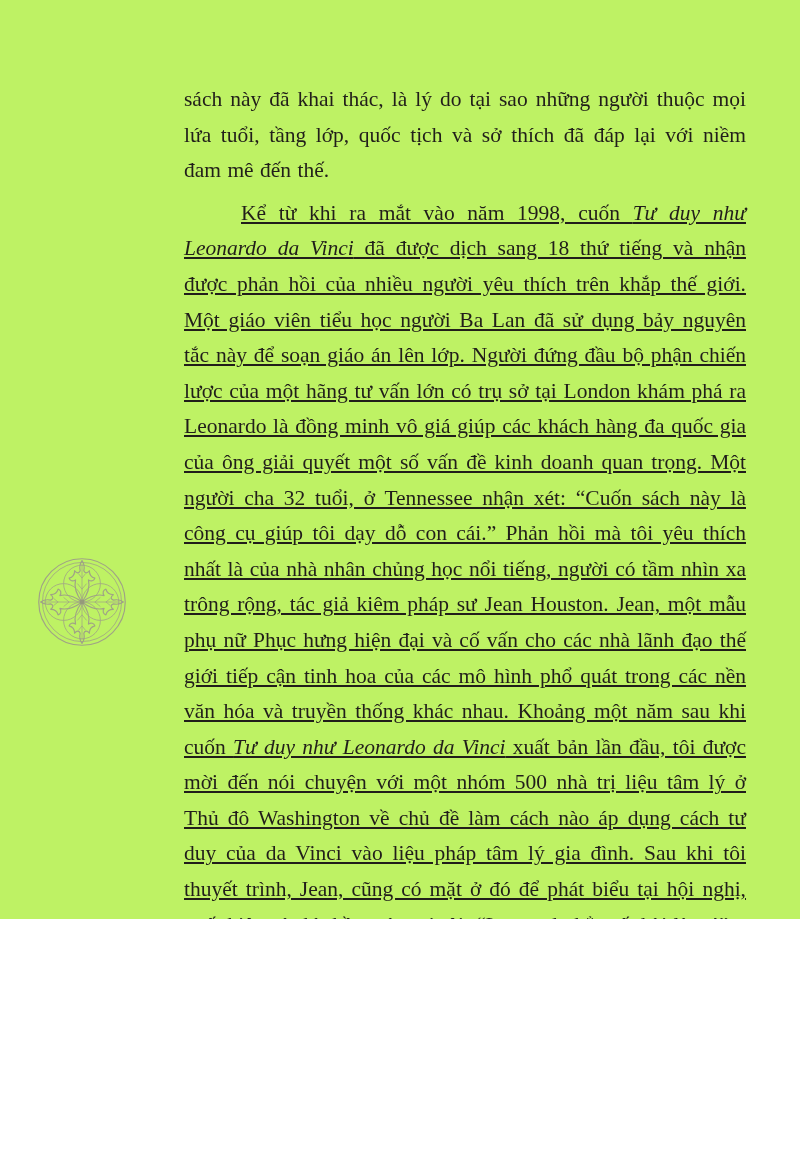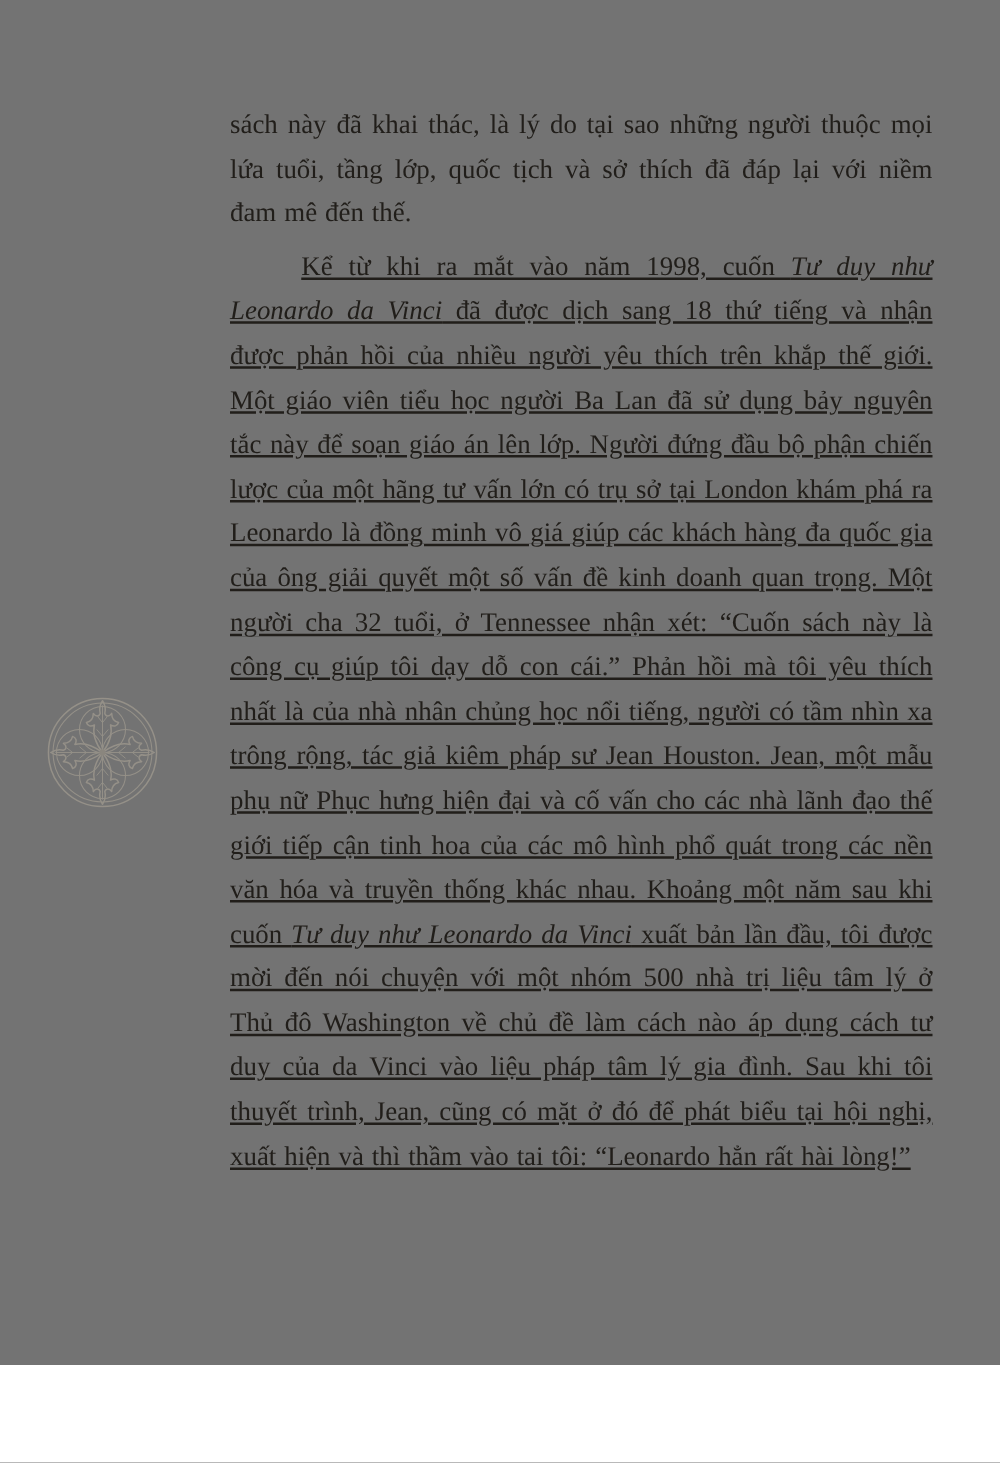--- a/index.html
+++ b/index.html
@@ -1,20 +1,20 @@
 <!DOCTYPE html>
 <html><head>
 <meta charset="utf-8">
 <style>
   html, body { margin: 0; padding: 0; }
   .page {
     position: relative;
     width: 800px;
-    height: 1092px;
-    background: #737373;
+    height: 919px;
+    background: #bef264;
     overflow: hidden;
     font-family: "Liberation Serif", serif;
   }
   .body-text {
     position: absolute;
     left: 184px;
     top: 82px;
     width: 562px;
     font-size: 21.5px;
     line-height: 35.6px;

